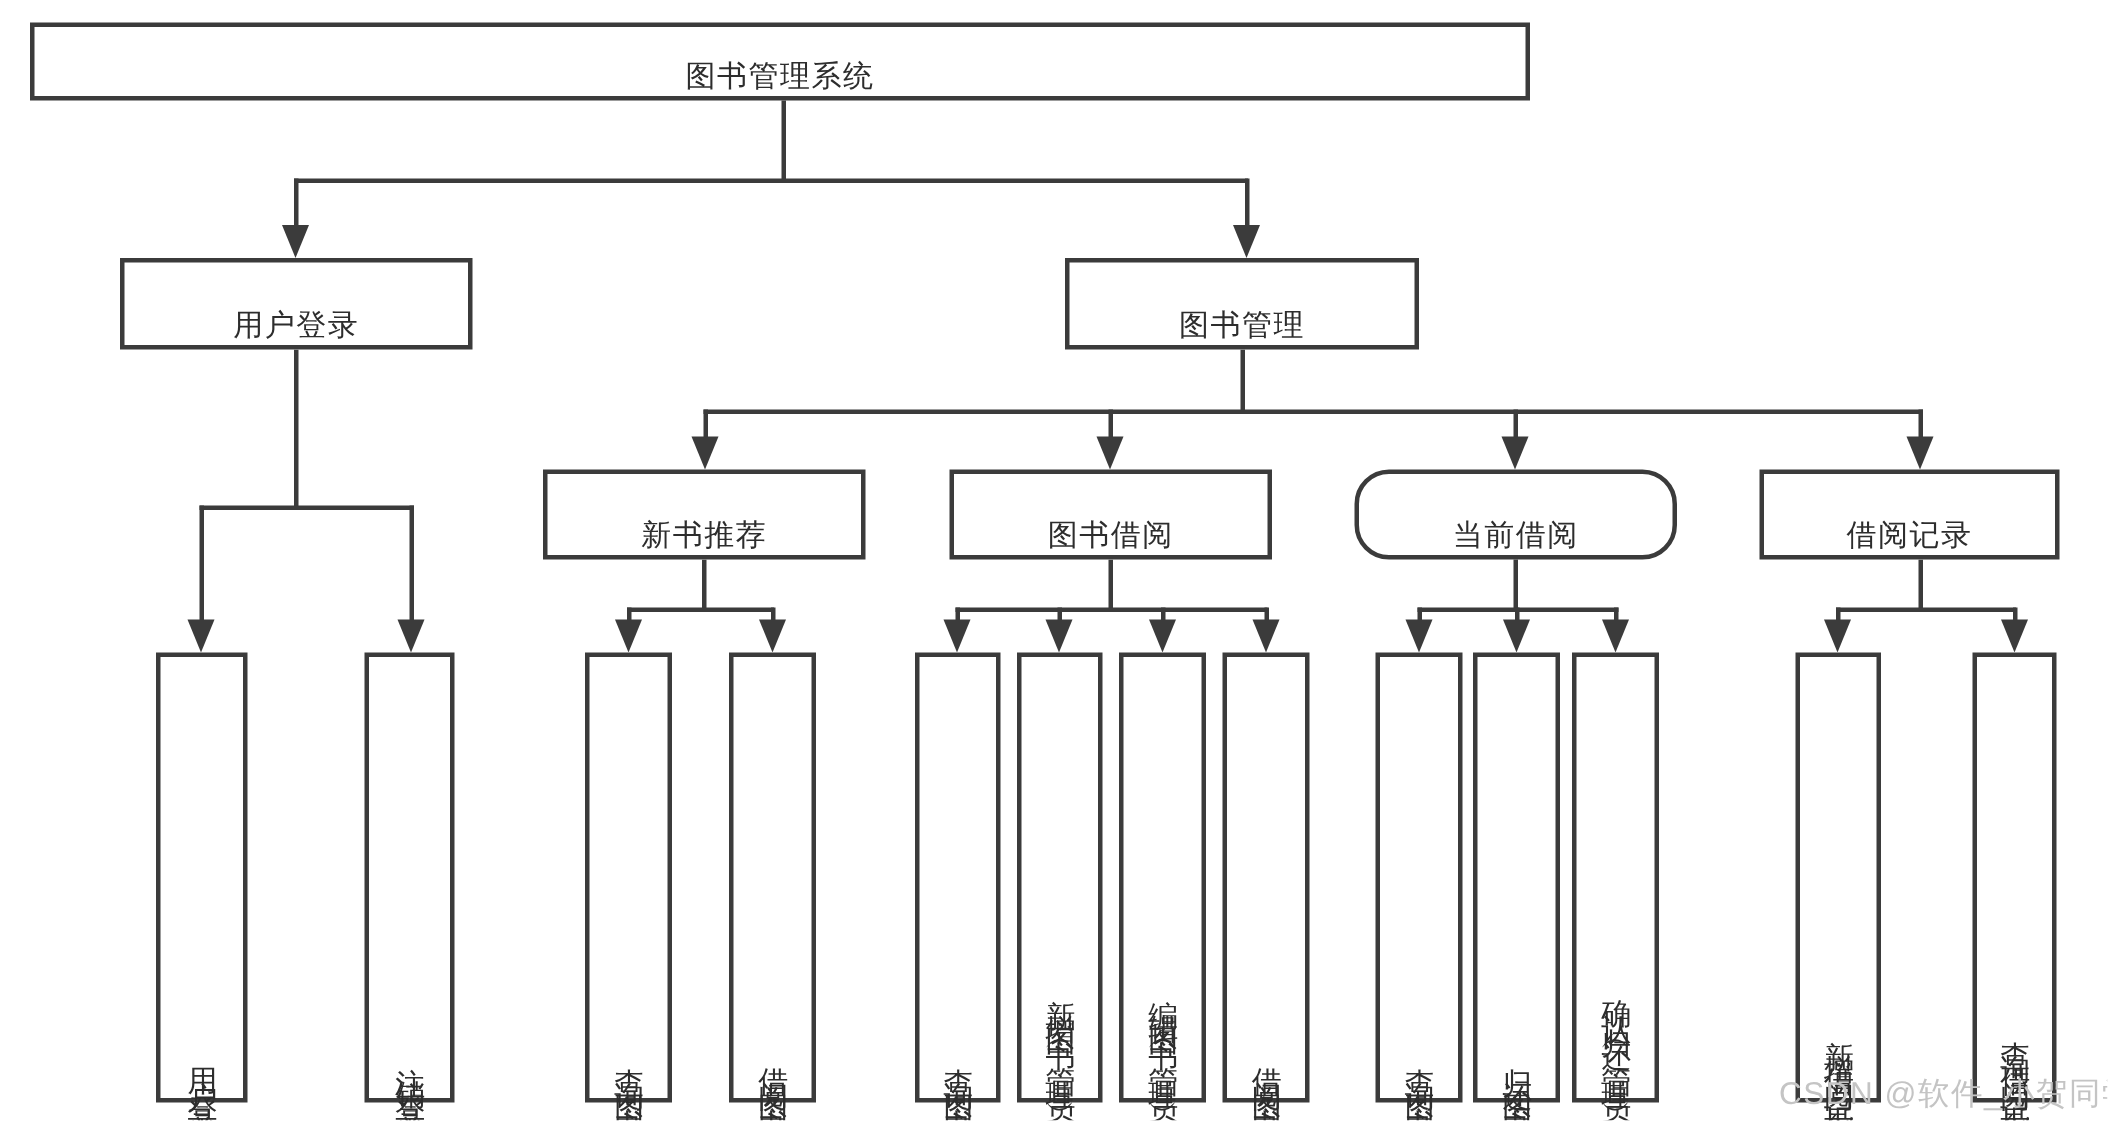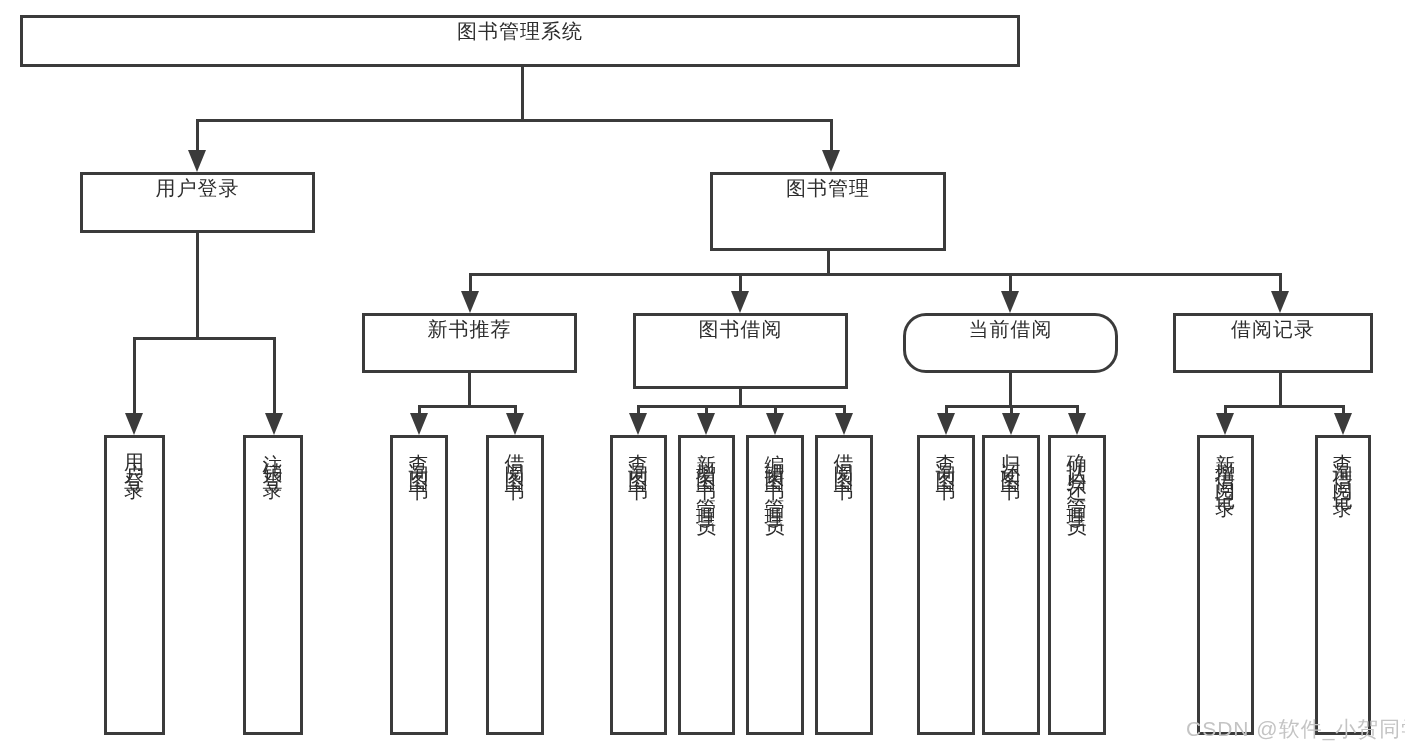--- a/index.html
+++ b/index.html
@@ -9,21 +9,21 @@
     --background:#ffffff;
   }
   html,body{margin:0;padding:0;background:var(--background);}
   body{font-family:"Liberation Sans","DejaVu Sans",sans-serif;color:var(--text);}
   .stage{position:relative;width:1405px;height:747px;background:var(--background);overflow:hidden;}
   .box{
     position:absolute;
     border:3px solid var(--line);
     background:var(--background);
     box-sizing:border-box;
-    display:flex;align-items:flex-start;justify-content:center;
+    display:flex;align-items:flex-end;justify-content:center;
   }
   .hbox .lbl{font-size:20px;letter-spacing:1px;color:var(--text);white-space:nowrap;}
   .vbox .lbl{
     writing-mode:vertical-rl;
     text-orientation:mixed;
     font-size:20px;
     letter-spacing:9px;
     line-height:1;
     color:var(--text);
   }
@@ -106,28 +106,28 @@
   <div class="line v" style="left:1342px;top:405px;height:12px;"></div>
   <div class="arrow" style="left:1334px;top:413px;"></div>
 
   <div class="box hbox" style="left:20px;top:15px;width:1000px;height:52px;">
     <span class="lbl">图书管理系统</span>
   </div>
 
   <div class="box hbox" style="left:80px;top:172px;width:235px;height:61px;">
     <span class="lbl">用户登录</span>
   </div>
-  <div class="box hbox" style="left:710px;top:172px;width:236px;height:79px;">
+  <div class="box hbox" style="left:710px;top:172px;width:236px;height:61px;">
     <span class="lbl">图书管理</span>
   </div>
 
   <div class="box hbox" style="left:362px;top:313px;width:215px;height:60px;">
     <span class="lbl">新书推荐</span>
   </div>
-  <div class="box hbox" style="left:633px;top:313px;width:215px;height:76px;">
+  <div class="box hbox" style="left:633px;top:313px;width:215px;height:60px;">
     <span class="lbl">图书借阅</span>
   </div>
   <div class="box hbox" style="left:903px;top:313px;width:215px;height:60px;border-radius:23px;">
     <span class="lbl">当前借阅</span>
   </div>
   <div class="box hbox" style="left:1173px;top:313px;width:200px;height:60px;">
     <span class="lbl">借阅记录</span>
   </div>
 
   <div class="box vbox" style="left:104px;top:435px;width:61px;height:300px;">

